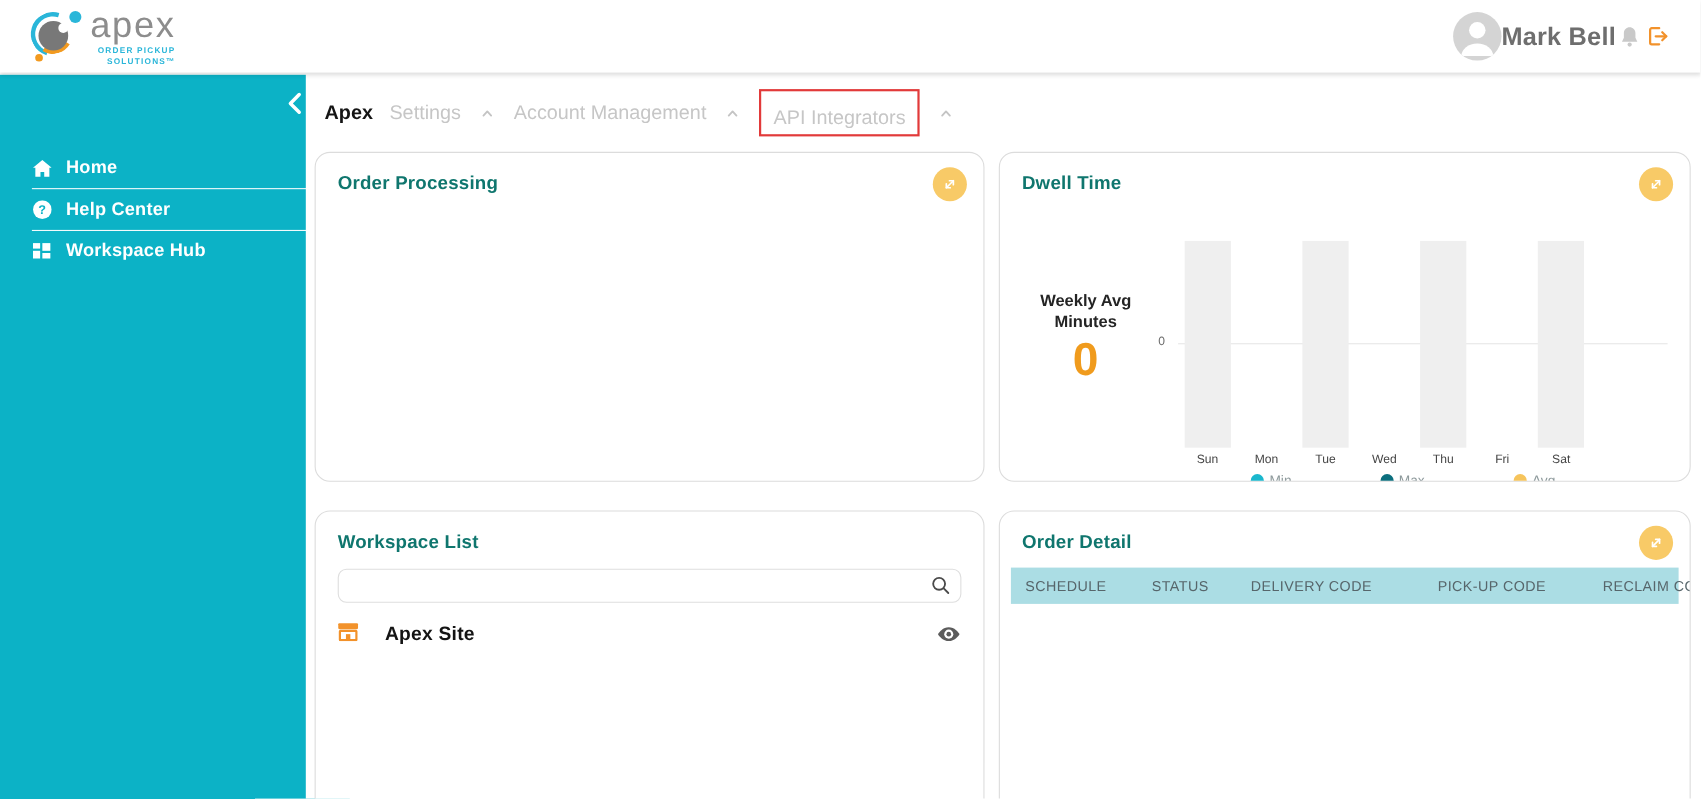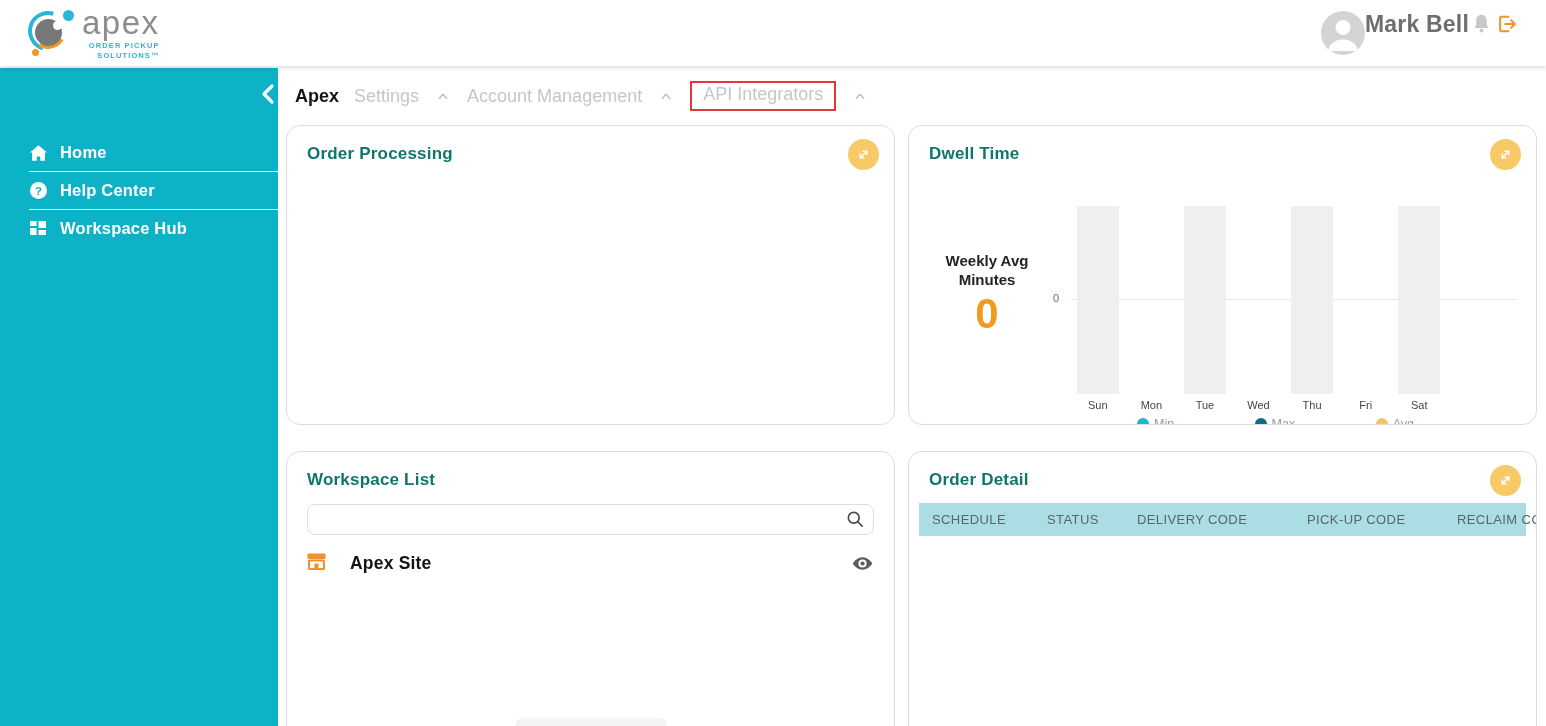--- a/index.html
+++ b/index.html
@@ -18,41 +18,41 @@
                  border:4.5px solid transparent; border-left-color:#2ab6d9; border-top-color:#2ab6d9;
                  transform:rotate(-28deg); }
   .lm-arc-orange { position:absolute; top:5px; left:4px; width:36px; height:36px; border-radius:50%;
                    border:4.5px solid transparent; border-bottom-color:#f29a20; transform:rotate(-14deg); }
   .lm-dot-cyan   { position:absolute; top:2px; right:0; width:11px; height:11px; border-radius:50%; background:#2ab6d9; }
   .lm-dot-orange { position:absolute; bottom:2px; left:6px; width:7px; height:7px; border-radius:50%; background:#f29a20; }
   .logo-text { line-height:1; }
   .logo-word { font-size:33px; color:#8d8d8d; letter-spacing:1.5px; font-weight:500; }
   .logo-tag  { margin-top:2px; text-align:right; color:#2ab6d9; font-weight:bold;
                font-size:7.5px; letter-spacing:1.1px; line-height:1.25; }
-  .header-right { margin-left:auto; display:flex; align-items:flex-start; }
+  .header-right { margin-left:auto; display:flex; align-items:center; }
   .avatar { width:44px; height:44px; border-radius:50%; background:#d4d4d4; overflow:hidden;
             display:flex; align-items:center; justify-content:center; cursor:pointer; }
   .user-name { font-size:23px; color:#6e6e6e; font-weight:600; letter-spacing:.2px; }
   .icon-btn { background:none; border:none; cursor:pointer; display:flex; align-items:center; padding:2px; }
 
   
   .sidebar { position:absolute; left:0; top:68px; bottom:0; width:318px; background:#0cb2c6; }
   .collapse-btn { position:absolute; top:14px; right:40px; background:none; border:none; cursor:pointer; }
   .nav { margin-top:66px; }
   .nav-item { display:flex; align-items:center; gap:13px; padding:9px 38px 9px 29px;
               color:#fff; font-size:16.5px; font-weight:600; cursor:pointer; letter-spacing:.2px; }
   .nav-divider { height:1px; background:rgba(255,255,255,.95); margin:0 38px 0 29px; }
   .nav-icon { width:18px; display:flex; justify-content:center; }
 
   
   .main { position:absolute; left:278px; top:66px; right:0; bottom:0; overflow:hidden; background:#fff; }
   .breadcrumb { display:flex; align-items:center; gap:15px; padding:15px 20px 12px 17px; font-size:18px; }
   .crumb-root { color:#151515; font-weight:700; }
   .crumb { color:#c6c6c6; font-weight:500; cursor:pointer; }
-  .crumb-box { border:2.5px solid #e23a3a; padding:1px 11px 4px 11px; }
+  .crumb-box { border:2.5px solid #e23a3a; padding:14px 11px 4px 11px; }
   .caret { display:flex; align-items:center; cursor:pointer; margin:0 2px; }
 
   .grid { display:grid; grid-template-columns:609px 629px; column-gap:13px; row-gap:26px;
           grid-auto-rows:300px; padding:2px 0 0 8px; }
   .card { background:#fff; border:1px solid #dcdcdc; border-radius:14px; position:relative;
           padding:18px 20px; overflow:hidden; }
   .card-title { font-size:17px; font-weight:700; color:#0f766e; letter-spacing:.2px; }
   .expand-btn { position:absolute; top:13px; right:15px; width:31px; height:31px; border-radius:50%;
                 background:#f8ca67; border:none; cursor:pointer;
                 display:flex; align-items:center; justify-content:center; }

